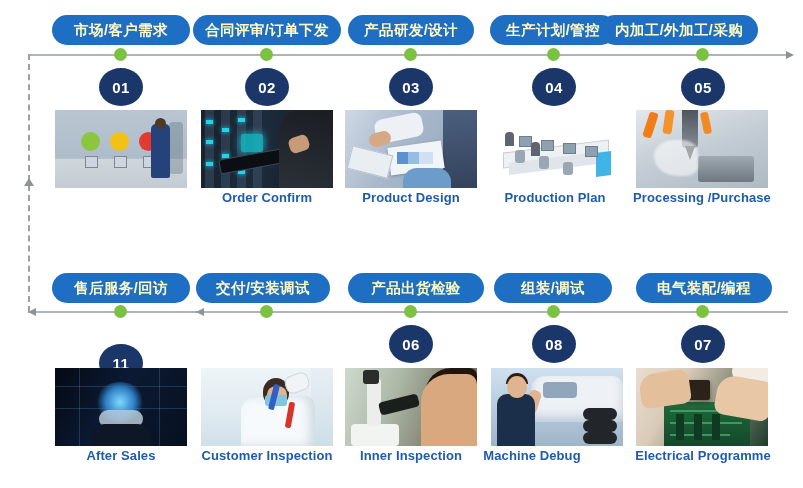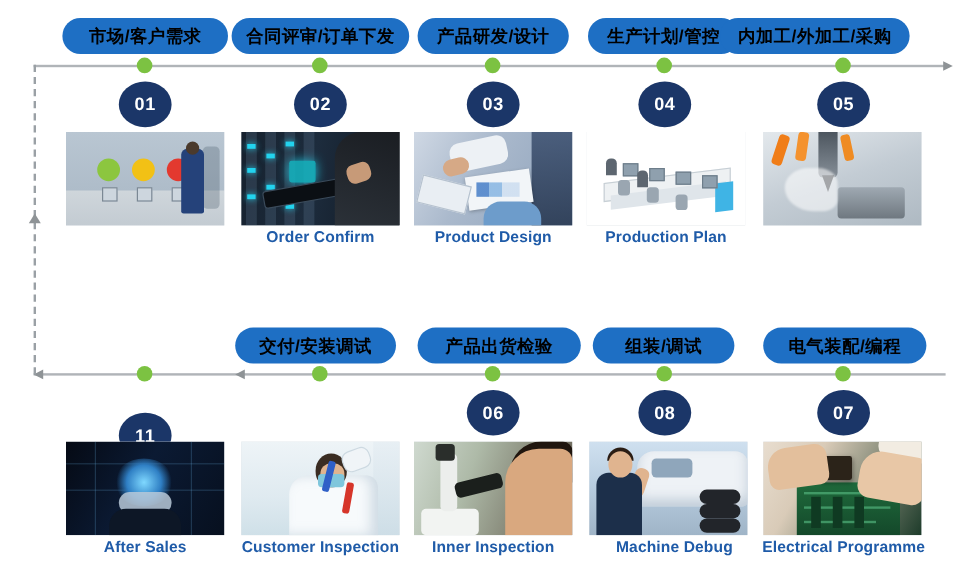--- a/index.html
+++ b/index.html
@@ -8,21 +8,21 @@
     font-family:"Liberation Sans","DejaVu Sans",sans-serif;
     overflow:hidden;position:relative;
   }
   #flow{position:absolute;left:0;top:0;width:803px;height:488px;}
 
   
   .pill{
     position:absolute;height:30px;border-radius:15px;
     background:#1e6fc4;
     display:flex;align-items:center;justify-content:center;
-    color:#000000;font-size:14.5px;font-weight:bold;
+    color:#fef9c3;font-size:14.5px;font-weight:bold;
     letter-spacing:.4px;white-space:nowrap;box-sizing:border-box;
     padding:0 10px;
   }
 
   
   .axis{position:absolute;height:2px;background:#b0b4b8;}
   .axis-arrow{position:absolute;width:0;height:0;}
   .axis-arrow.right{
     border-top:4px solid transparent;border-bottom:4px solid transparent;
     border-left:8px solid #8e9396;
@@ -276,21 +276,25 @@
     <div class="scene sc-cnc">
       <div class="or1"></div>
         <div class="or2"></div>
         <div class="or3"></div>
       <div class="tool"></div>
         <div class="cone"></div>
       <div class="part"></div>
       <div class="coolant"></div>
     </div>
   </div>
-
+  <div class="caption" style="left:622px;top:190px;">Processing /Purchase</div>
+
+  <div class="pill" style="left:52px;top:273px;width:138px;">
+    <span>售后服务/回访</span>
+  </div>
   <div class="dot" style="left:114px;top:305px;"></div>
   <div class="badge" style="left:99px;top:344px;">
     <span>11</span>
   </div>
   <div class="thumb" style="left:55px;top:368px;">
     <div class="scene sc-globe">
       <div class="ln" style="left:0;top:18px;width:132px;height:1px;"></div>
       <div class="ln" style="left:0;top:40px;width:132px;height:1px;"></div>
       <div class="ln" style="left:24px;top:0;width:1px;height:78px;"></div>
       <div class="ln" style="left:104px;top:0;width:1px;height:78px;"></div>
@@ -351,21 +355,21 @@
         <div class="win"></div>
       <div class="tire" style="top:40px;"></div>
       <div class="tire" style="top:52px;"></div>
       <div class="tire" style="top:64px;"></div>
       <div class="arm5"></div>
       <div class="torso"></div>
       <div class="hair5"></div>
         <div class="head5"></div>
     </div>
   </div>
-  <div class="caption" style="left:482px;top:448px;">Machine Debug</div>
+  <div class="caption" style="left:452px;top:448px;">Machine Debug</div>
 
   <div class="pill" style="left:636px;top:273px;width:136px;">
     <span>电气装配/编程</span>
   </div>
   <div class="dot" style="left:696px;top:305px;"></div>
   <div class="badge" style="left:681px;top:325px;">
     <span>07</span>
   </div>
   <div class="thumb" style="left:636px;top:368px;">
     <div class="scene sc-pcb">

